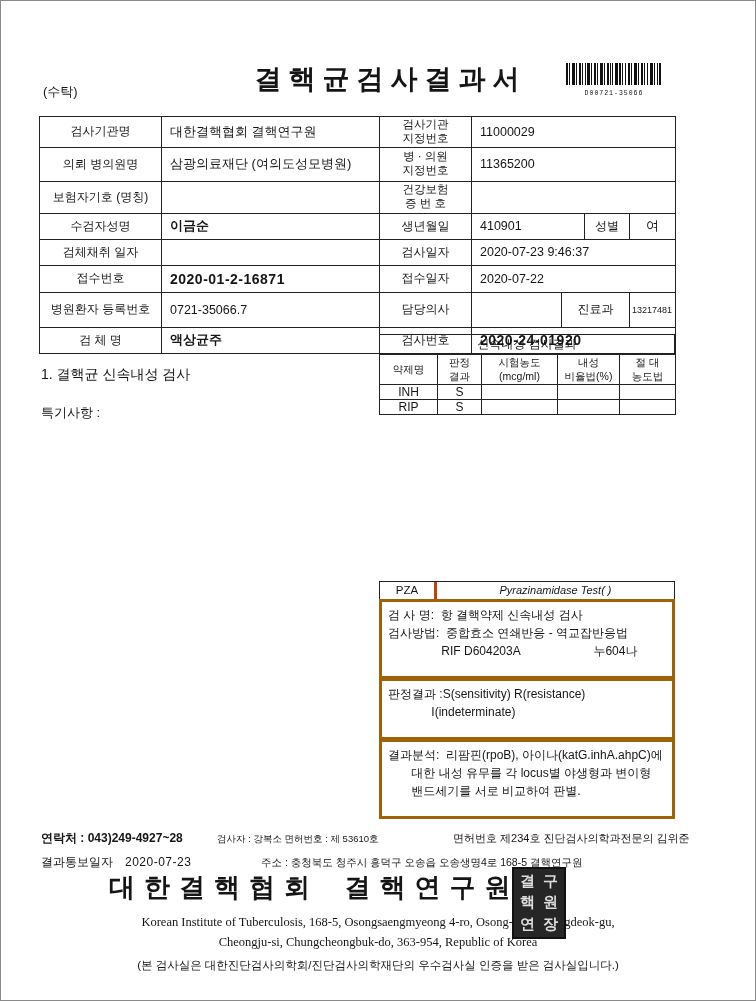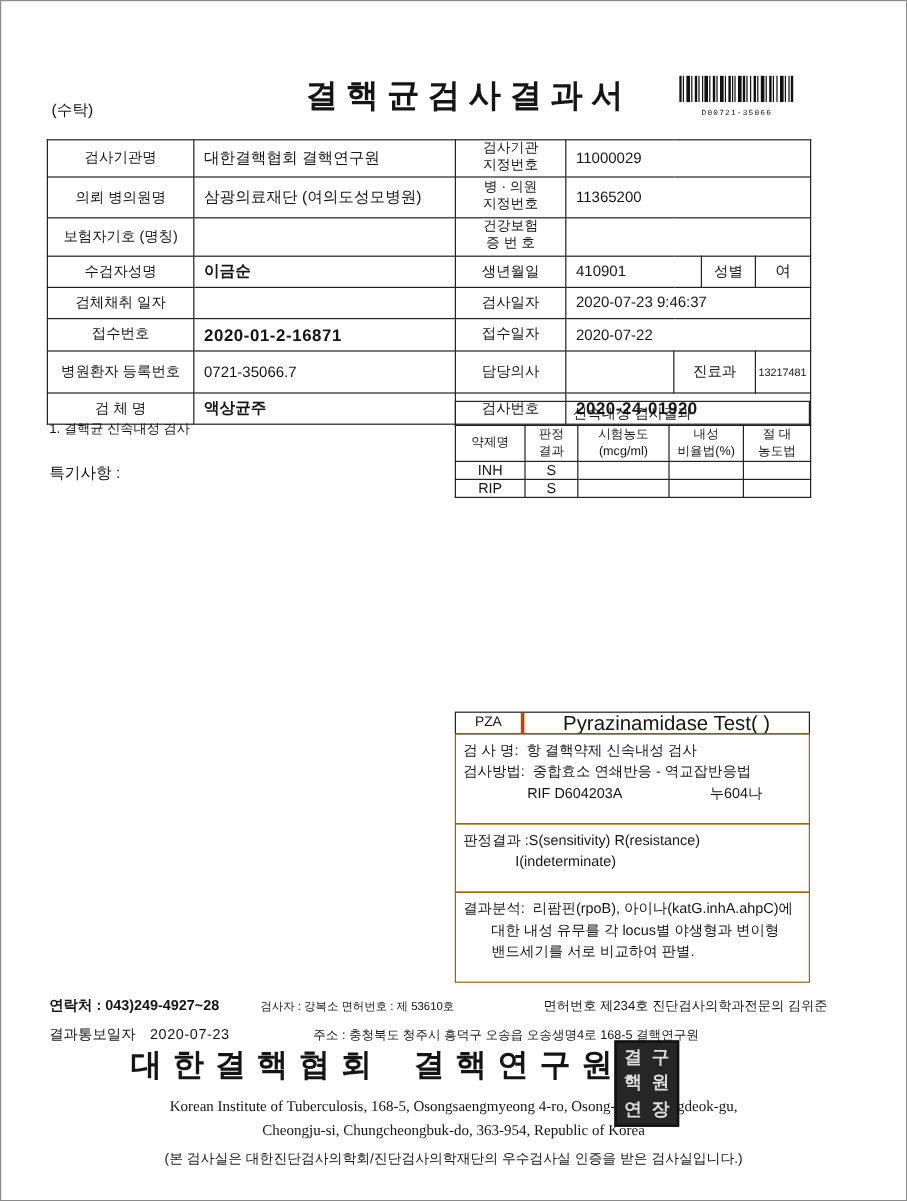--- a/index.html
+++ b/index.html
@@ -36,36 +36,36 @@
   .info-table td.val { text-align:left; padding:2px 8px; font-size:13px; }
   .info-table td.sm  { font-size:12.5px; }
   .info-table td.bold { font-weight:bold; }
   .info-table td.big { font-size:14px; font-weight:bold; letter-spacing:0.5px; }
   .info-table td.ctr { text-align:center; padding:2px 2px; }
   .info-table td.tinyv { font-size:9px; text-align:left; padding:12px 2px; }
 
   
   .main { position:absolute; left:38px; top:333px; width:636px; height:485px; display:flex; }
   .main-left { width:340px; }
-  .section-title { margin:16px 0 0 2px; font-size:11px; }
+  .section-title { margin:32px 0 0 2px; font-size:14px; }
   .remarks { margin:20px 0 0 2px; font-size:13px; }
   .main-right { width:296px; display:flex; flex-direction:column; }
   .result-title {
     border:1px solid #222; height:21px; line-height:19px;
     text-align:center; font-size:12px;
   }
   .result-table { width:100%; border-collapse:collapse; table-layout:fixed; margin-top:-1px; }
   .result-table td { border:1px solid #222; text-align:center; }
   .result-table tr.rhead td { font-size:10.5px; white-space:pre-line; line-height:1.25; height:30px; padding:1px 0; }
   .result-table tr.rdata td { font-size:12px; height:15px; padding:0; }
   .result-spacer { flex:1; }
   .pza-row { display:flex; border:1px solid #222; height:19px; align-items:stretch; }
   .pza-drug { width:57px; border-right:3px solid #c2410c; text-align:center; font-size:11.5px; line-height:17px; }
-  .pza-value { flex:1; text-align:center; font-size:17px; line-height:17px; }
-  .boxed { border:1px solid #a16207; margin-top:-1px; padding:4px 6px 16px; }
+  .pza-value { flex:1; text-align:center; font-size:11px; line-height:17px;font-style:italic; }
+  .boxed { border:3px solid #a16207; margin-top:-1px; padding:4px 6px 16px; }
   .bline { font-size:12px; line-height:1.5; white-space:pre-wrap; }
 
   
   .f-contact    { position:absolute; left:40px;  top:829px; font-size:12px; font-weight:bold; }
   .f-examiner   { position:absolute; left:216px; top:832px; font-size:9.5px; }
   .f-specialist { position:absolute; left:452px; top:830px; font-size:11px; }
   .f-reportdate { position:absolute; left:40px;  top:853px; font-size:12px; }
   .f-reportdate .dval { margin-left:12px; letter-spacing:0.5px; }
   .f-address    { position:absolute; left:260px; top:855px; font-size:10.5px; }
   .org-name {

